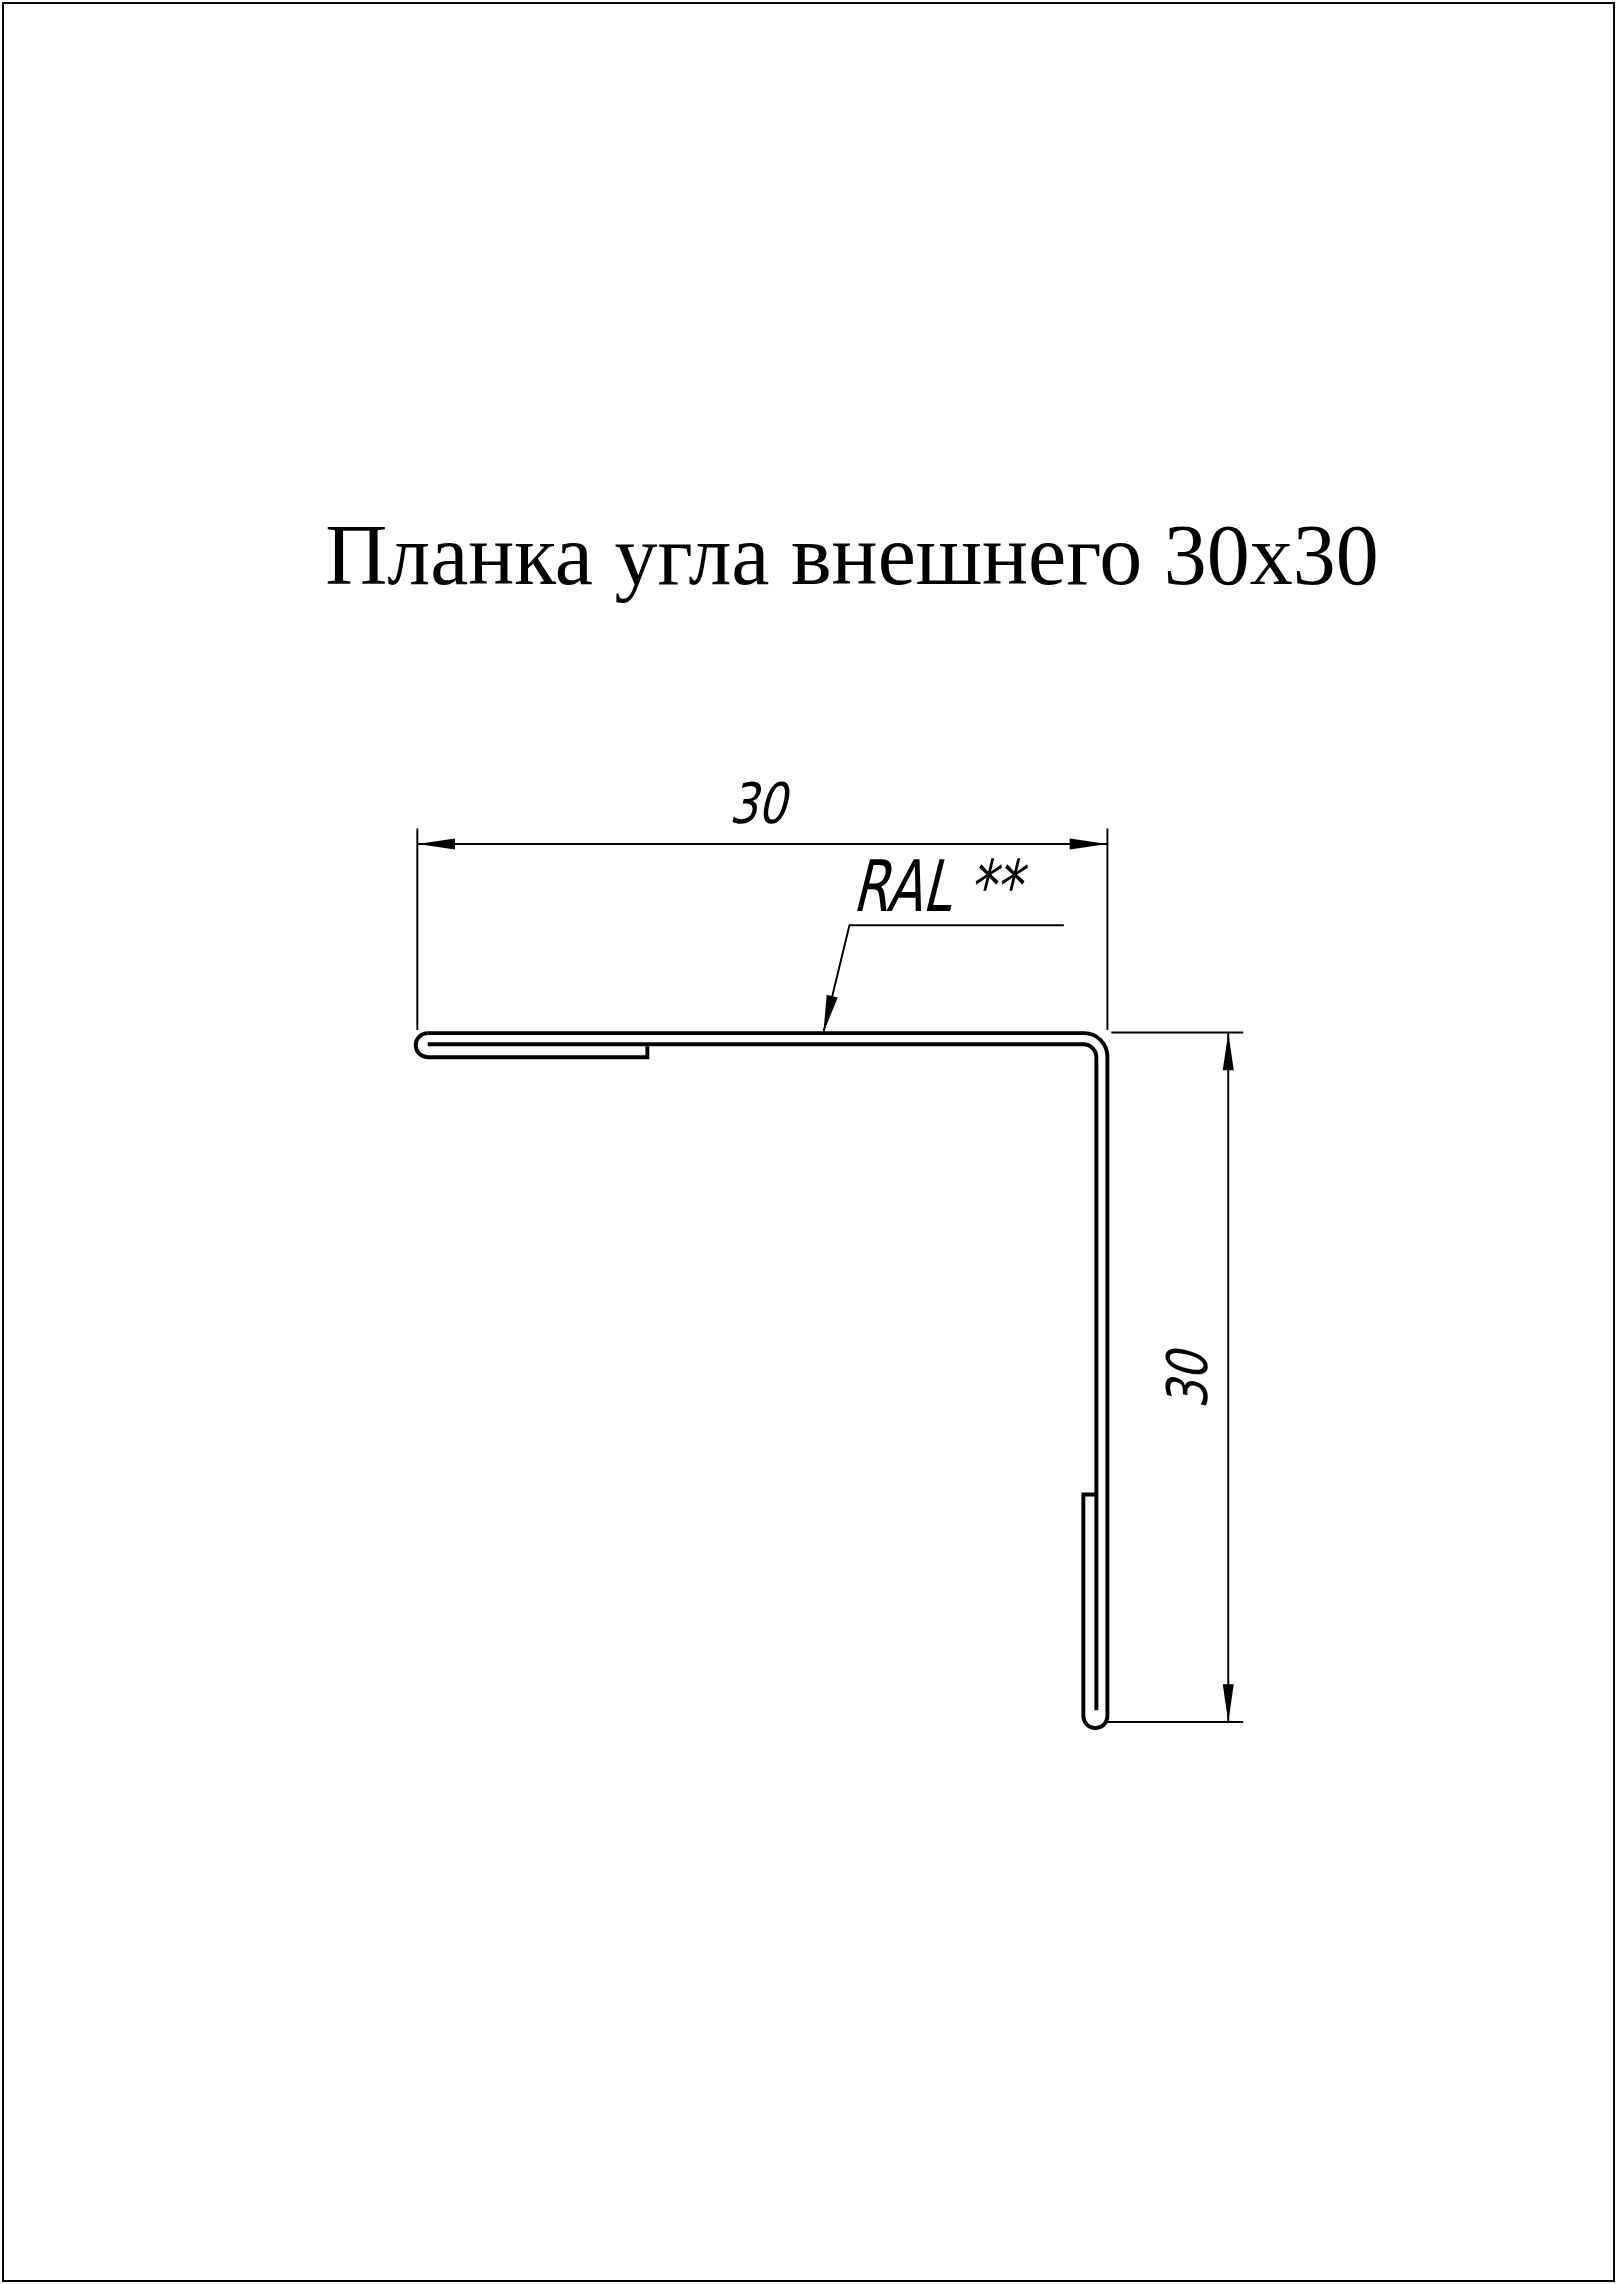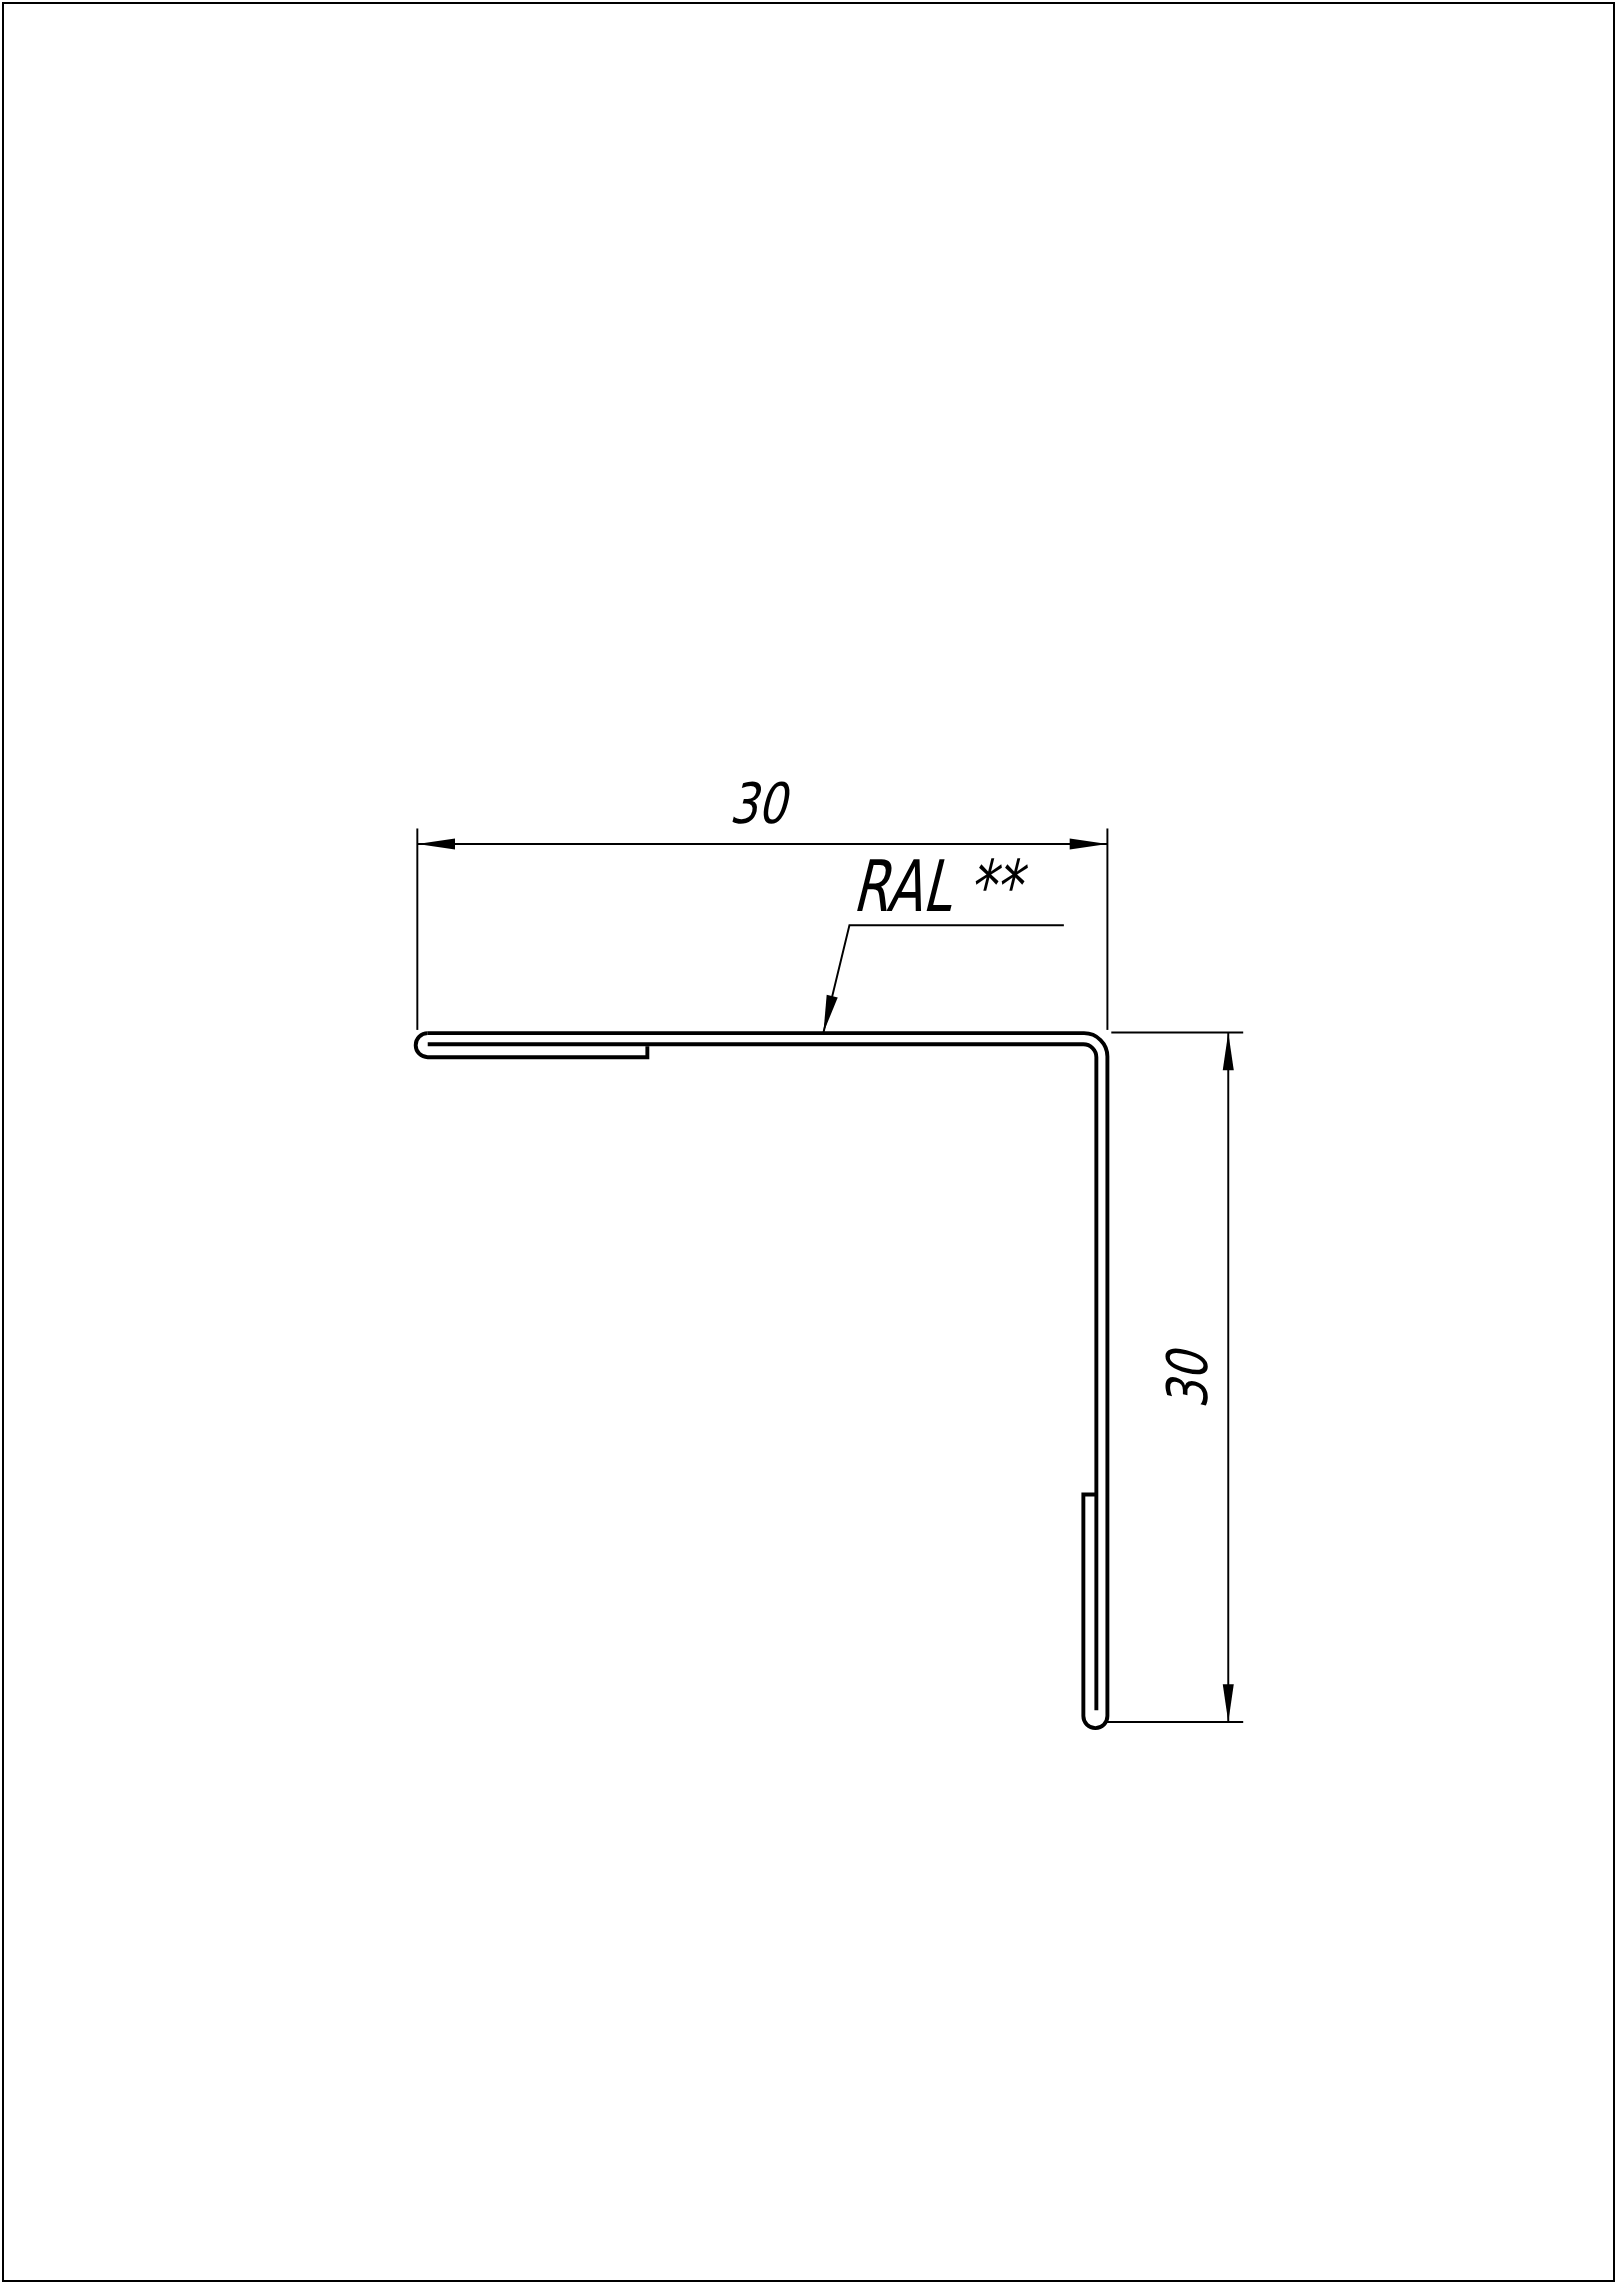--- a/index.html
+++ b/index.html
@@ -95,20 +95,21 @@
 
     <g fill="#000000" stroke="none">
       <polygon points="642,1299 700,1290.5 700,1307.5"></polygon>
       <polygon points="1704,1299 1646,1290.5 1646,1307.5"></polygon>
       <polygon points="1890,1589 1881.5,1647 1898.5,1647"></polygon>
       <polygon points="1890,2650 1881.5,2592 1898.5,2592"></polygon>
       <polygon points="1267,1589 1289,1535 1272,1531"></polygon>
     </g>
   </svg>
 
+  <div class="title">Планка угла внешнего 30х30</div>
 
   <div class="dim-label" id="dim-h-label">30</div>
 
   <div class="dim-label" id="dim-v-label">30</div>
 
   <div id="ral-label">RAL **</div>
 
   <div id="page-frame"></div>
 </div>
 

